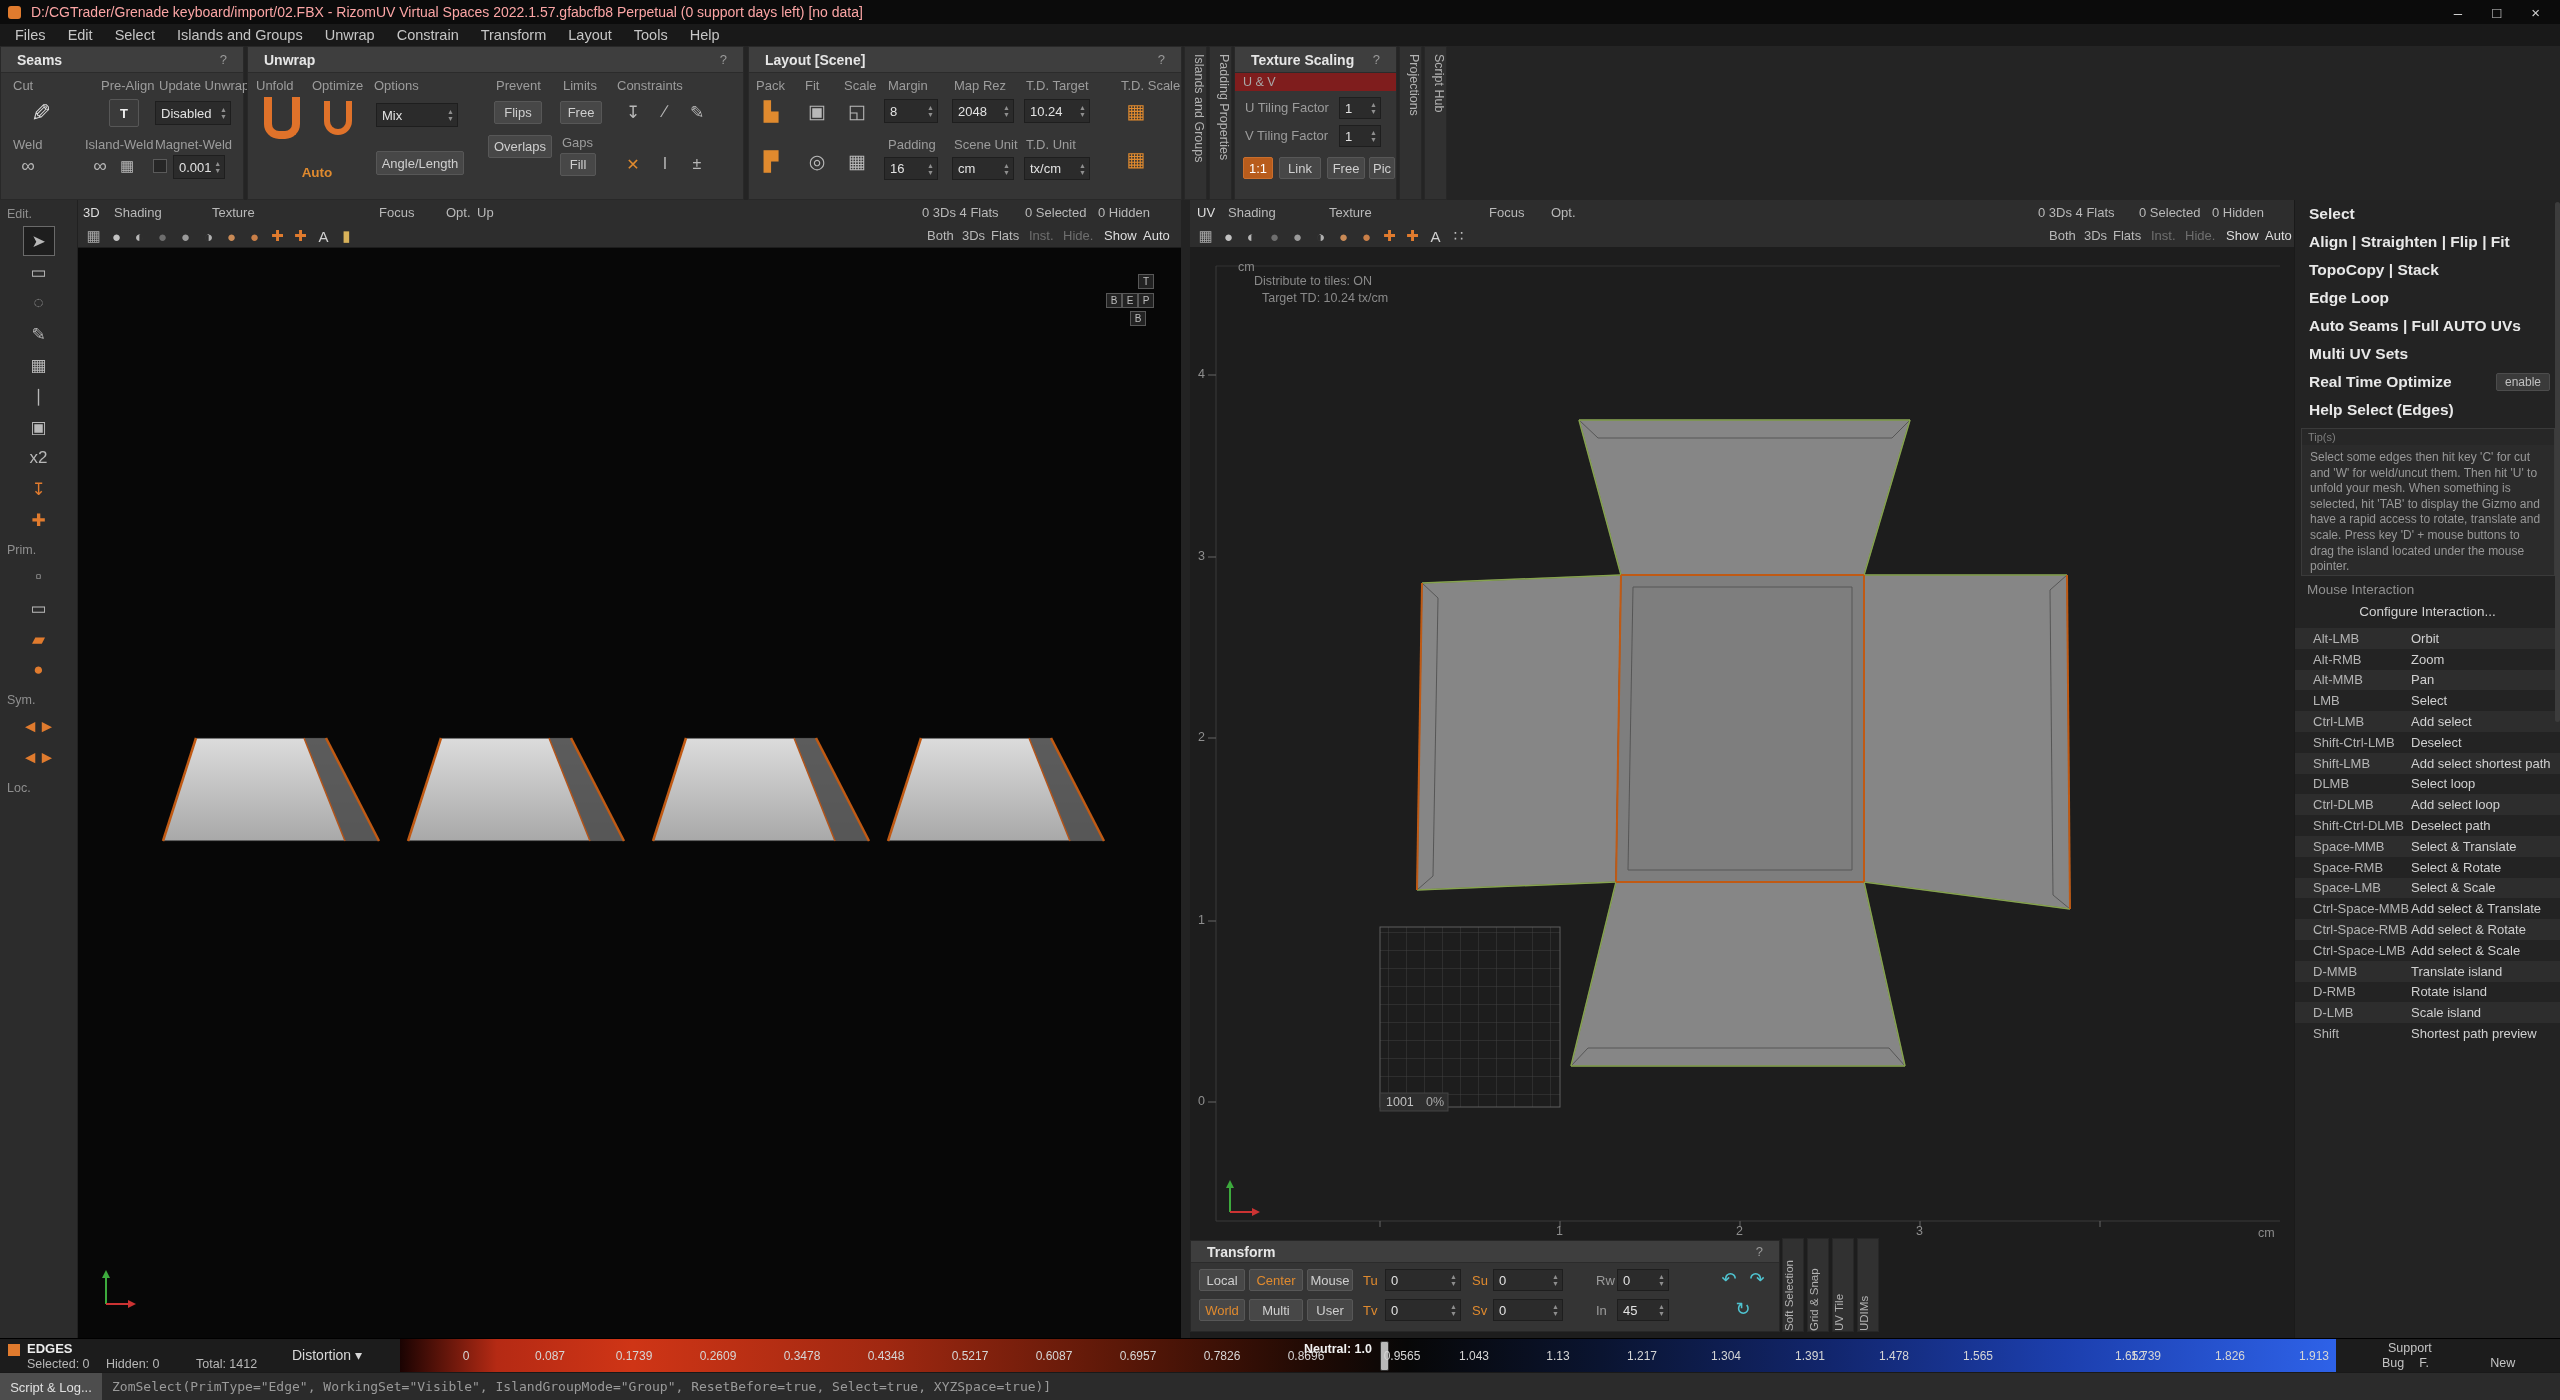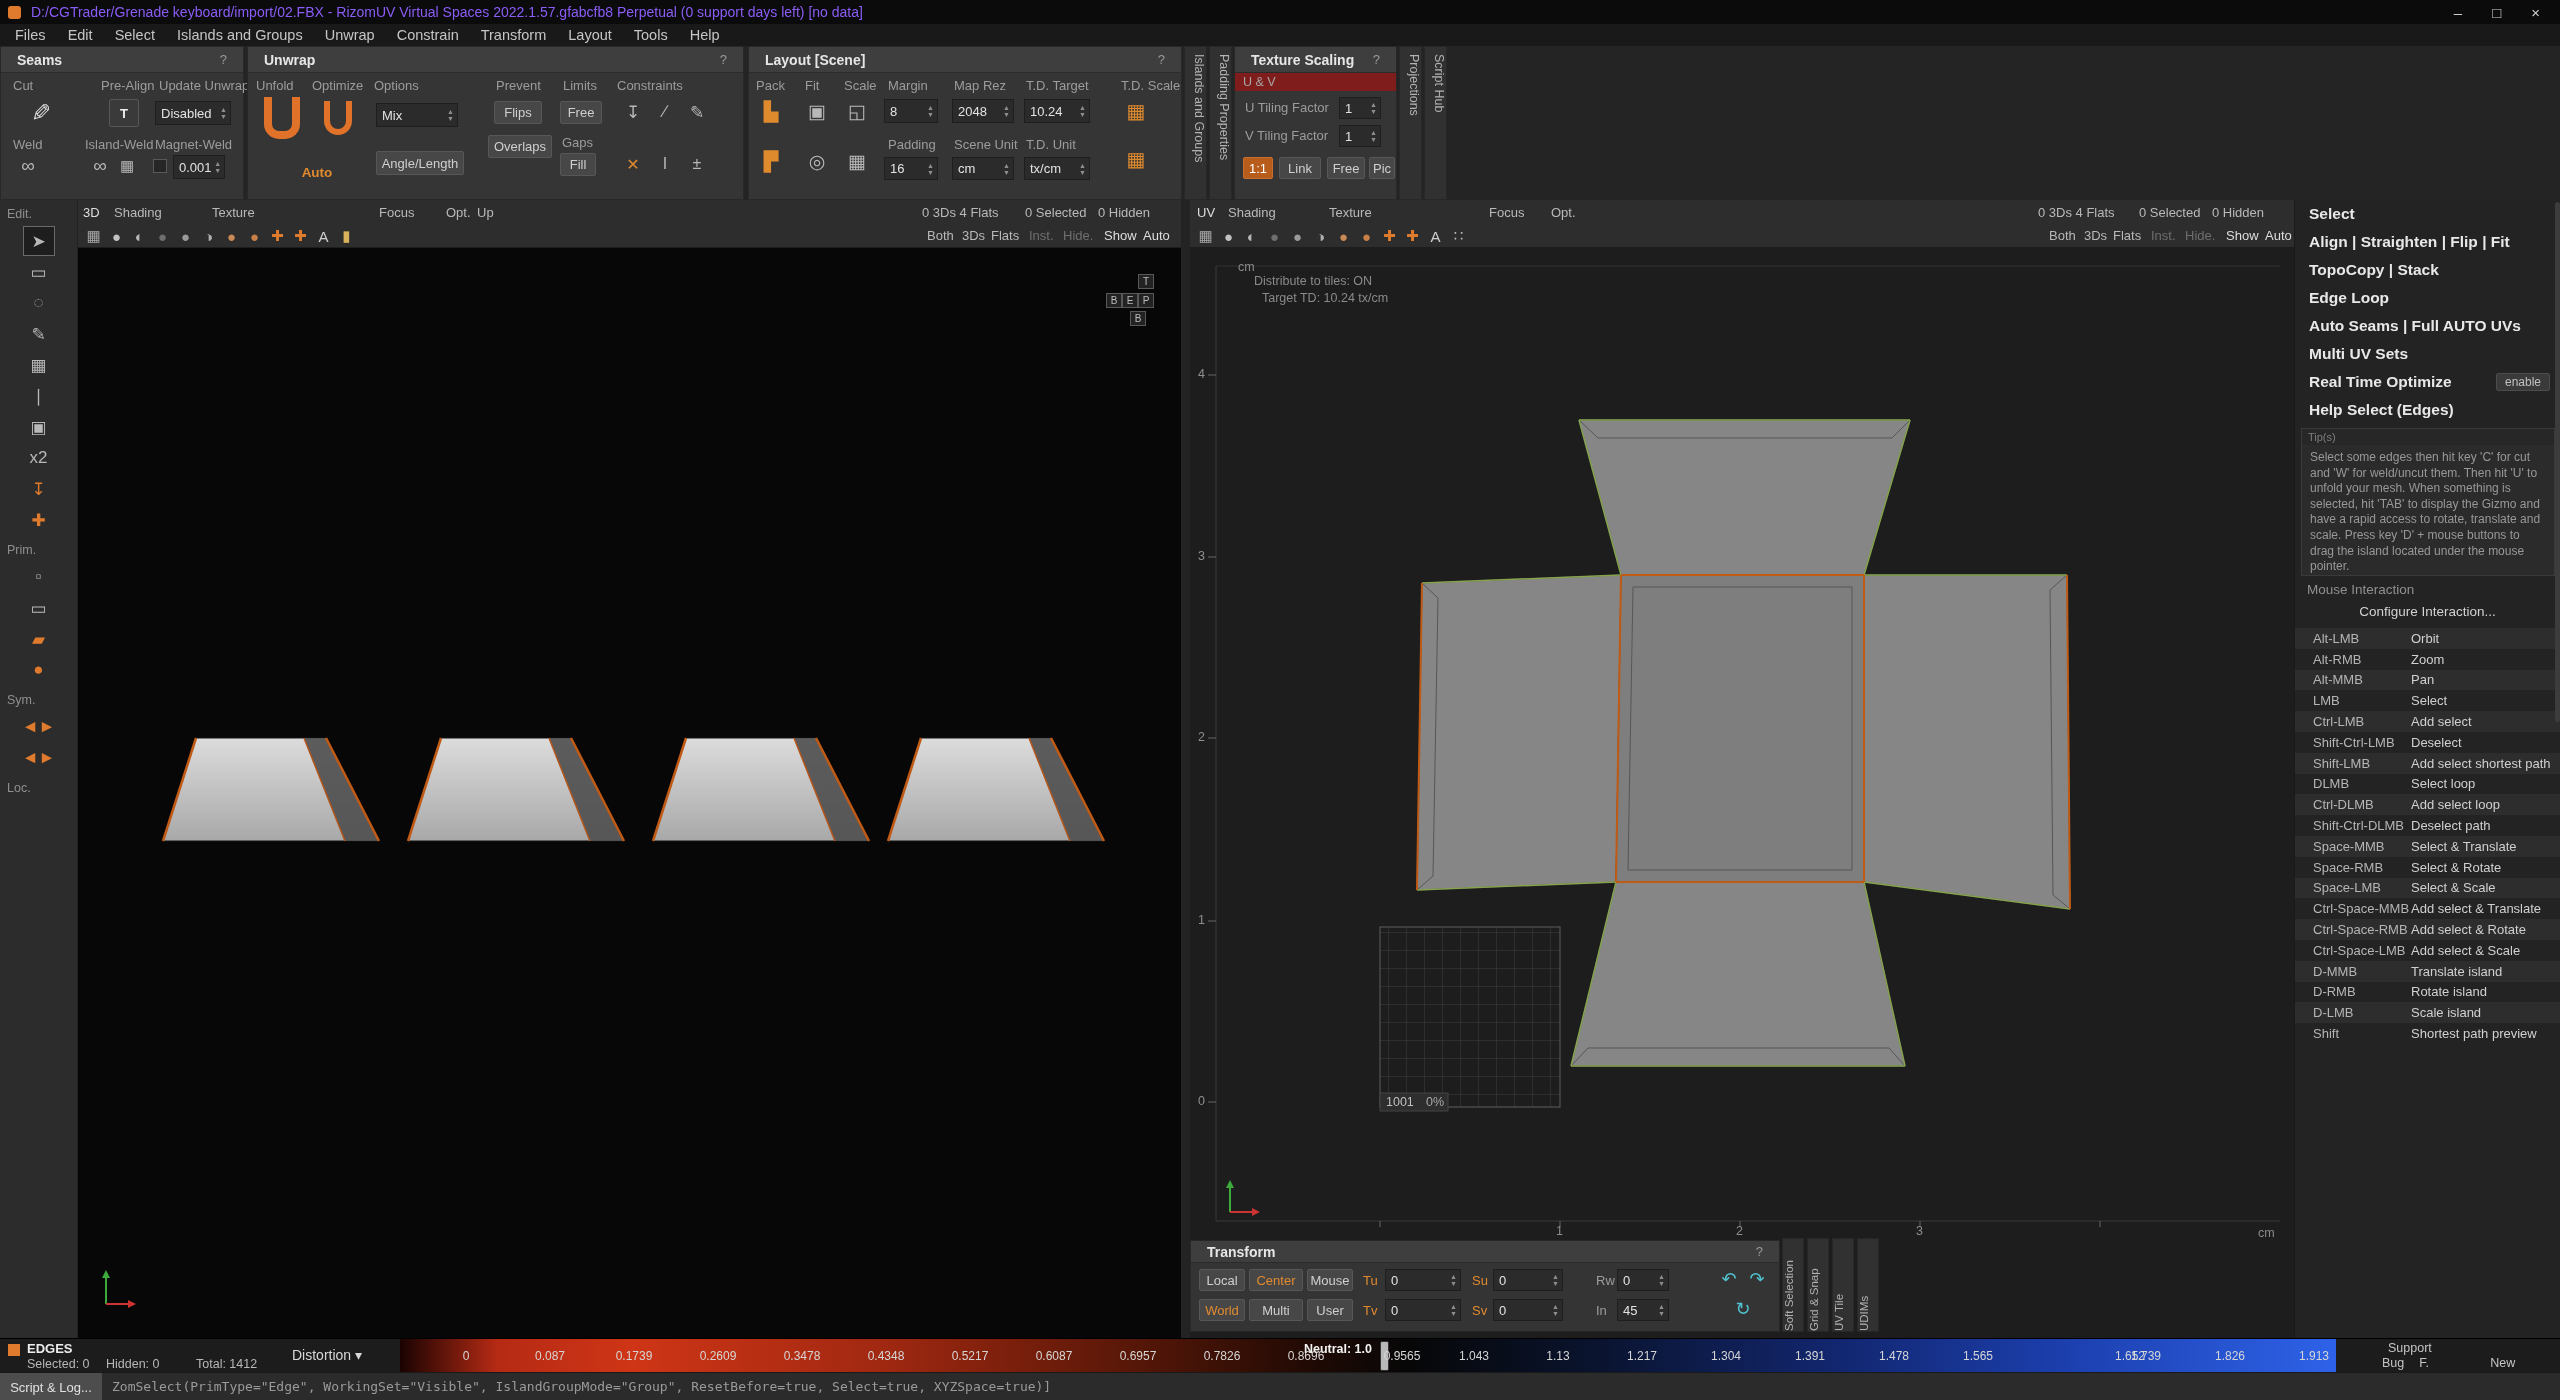--- a/index.html
+++ b/index.html
@@ -1,20 +1,20 @@
 <!DOCTYPE html>
 <html><head>
 <meta charset="utf-8">
 <style>
 *{box-sizing:border-box;margin:0;padding:0}
 html,body{width:2560px;height:1400px;background:#1e1e1e;font-family:"Liberation Sans",sans-serif;overflow:hidden}
 #app{position:relative;width:2560px;height:1400px;background:#262626;color:#c8c8c8;font-size:14px}
 
 #titlebar{position:absolute;left:0;top:0;width:2560px;height:24px;background:#0b0b0b;display:flex;align-items:center;gap:10px;padding:0 8px}
-#titlebar .title{color:#8b5cf6;font-size:14px;white-space:nowrap}
+#titlebar .title{color:#fca5a5;font-size:14px;white-space:nowrap}
 .logo{width:13px;height:13px;background:#e07b2e;border-radius:3px;flex:0 0 auto}
 .winbtns{margin-left:auto;display:flex;gap:30px;padding-right:12px;color:#cfcfcf;font-size:15px}
 #menubar{position:absolute;left:0;top:24px;width:2560px;height:22px;background:#191919;display:flex;align-items:center;padding-left:4px}
 #menubar .mi{padding:0 11px;font-size:14.5px;color:#c6c6c6}
 
 #toolbars{position:absolute;left:0;top:46px;width:2560px;height:154px;background:#242424}
 .panel{position:absolute;top:0;height:154px;background:#353535;border:1px solid #282828}
 .phead{height:26px;background:#3e3e3e;display:flex;align-items:center;padding:0 16px;font-weight:bold;color:#e6e6e6;font-size:14px;border-bottom:1px solid #2b2b2b}
 .phelp{margin-left:auto;color:#9a9a9a;font-weight:normal;font-size:13px}
 .pbody{position:relative;height:126px}

